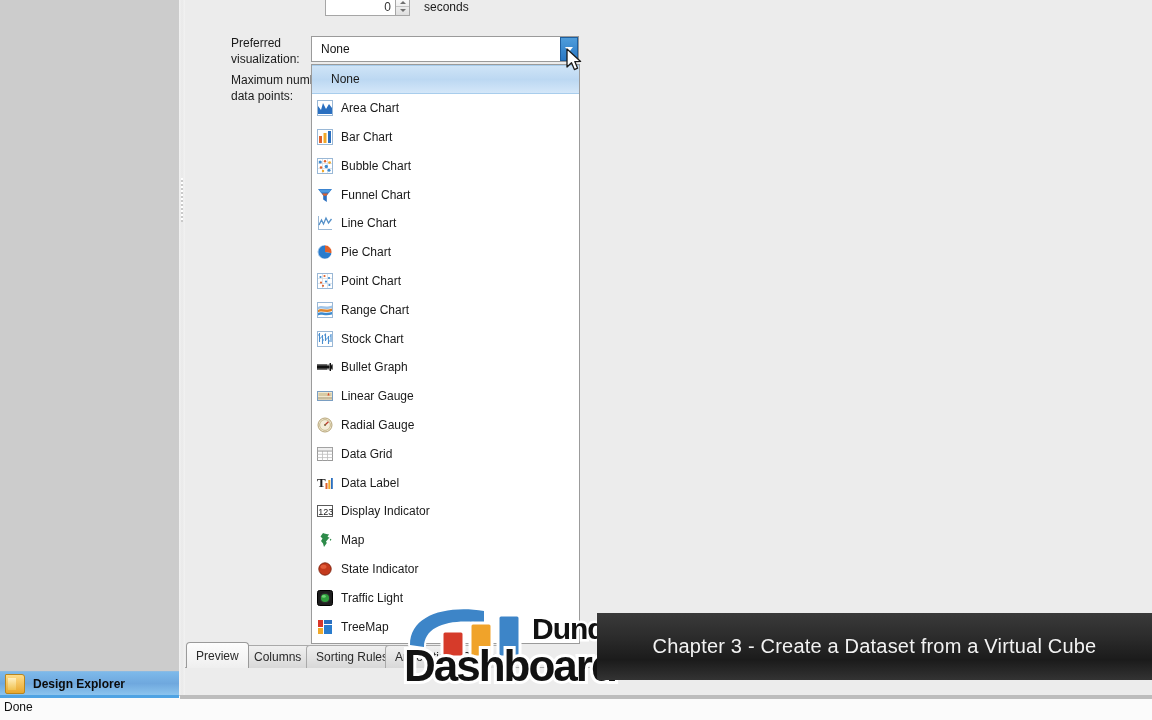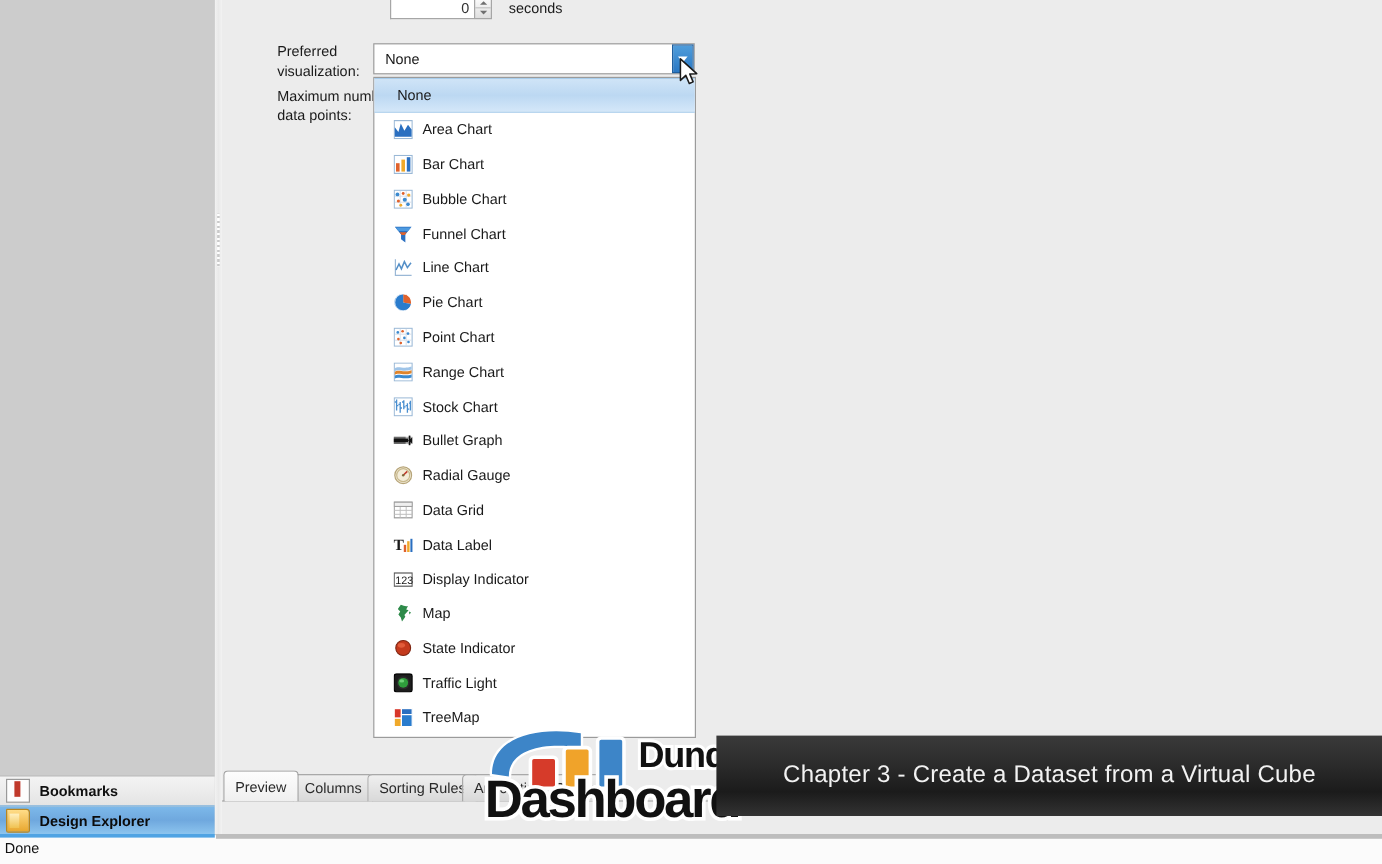--- a/index.html
+++ b/index.html
@@ -181,21 +181,21 @@
     position: absolute; left: 126px; top: 64px;
     width: 269px;
     background: #ffffff;
     border: 1px solid #9b9b9b;
     box-sizing: border-box;
     padding-bottom: 2px;
   }
   .dd-item {
     height: 28.8px;
     display: flex; align-items: center;
-    padding-left: 16px;
+    padding-left: 5px;
     box-sizing: border-box;
     font-size: 12px;
     color: #1a1a1a;
   }
   .dd-item.sel {
     background: linear-gradient(to bottom, #cfe4f7 0%, #bcd8f2 50%, #d4e7f9 100%);
     border-top: 1px solid #a8cdec;
     border-bottom: 1px solid #a8cdec;
     padding-left: 19px;
   }
@@ -284,24 +284,20 @@
     z-index: 50;
   }
 </style>
 </head>
 <body>
 
 <div id="app">
 
   <div class="sidebar">
     <div class="sidebar-bottom">
-      <div class="side-item plain">
-        <span class="side-ico ico-bookmark"></span>
-        <span>Bookmarks</span>
-      </div>
       <div class="side-item active">
         <span class="side-ico ico-folder"></span>
         <span>Design Explorer</span>
       </div>
     </div>
   </div>
 
   <div class="splitter">
     <div class="grip"></div>
   </div>
@@ -422,20 +418,29 @@
         </div>
         <div class="dd-item">
           <span class="ci"><svg width="16" height="16" viewBox="0 0 16 16">
               <rect x="0" y="5" width="16" height="6" fill="#b9b9b9"></rect>
               <rect x="0" y="5" width="10" height="6" fill="#6b6b6b"></rect>
               <rect x="0" y="6.5" width="12" height="3" fill="#111111"></rect>
               <rect x="12.6" y="4" width="1.4" height="8" fill="#111111"></rect>
               <path d="M12 8 L15.5 5.5 L15.5 10.5 Z" fill="#111111"></path>
             </svg></span>
           <span class="txt">Bullet Graph</span>
+        </div>
+        <div class="dd-item">
+          <span class="ci"><svg width="16" height="16" viewBox="0 0 16 16">
+              <rect x="0.5" y="3.5" width="15" height="9" fill="#f0e7cf" stroke="#7a9ec2"></rect>
+              <rect x="1.5" y="5" width="13" height="3" fill="#d8cba4"></rect>
+              <path d="M2 9 L2 11.5 M4 9 L4 11.5 M6 9 L6 11.5 M8 9 L8 11.5 M10 9 L10 11.5 M12 9 L12 11.5 M14 9 L14 11.5" stroke="#8a7b52" stroke-width="0.8"></path>
+              <path d="M11.5 4.5 L12.6 7.5 L10.4 7.5 Z" fill="#d94a2a"></path>
+            </svg></span>
+          <span class="txt">Linear Gauge</span>
         </div>
         <div class="dd-item">
           <span class="ci"><svg width="16" height="16" viewBox="0 0 16 16">
               <circle cx="8" cy="8" r="7" fill="#f3ecd9" stroke="#b6a478"></circle>
               <circle cx="8" cy="8" r="5.4" fill="none" stroke="#c8b98c" stroke-width="1"></circle>
               <path d="M8 8 L11.4 4.8" stroke="#c0392b" stroke-width="1.3"></path>
               <circle cx="8" cy="8" r="1" fill="#7a6a3c"></circle>
             </svg></span>
           <span class="txt">Radial Gauge</span>
         </div>

